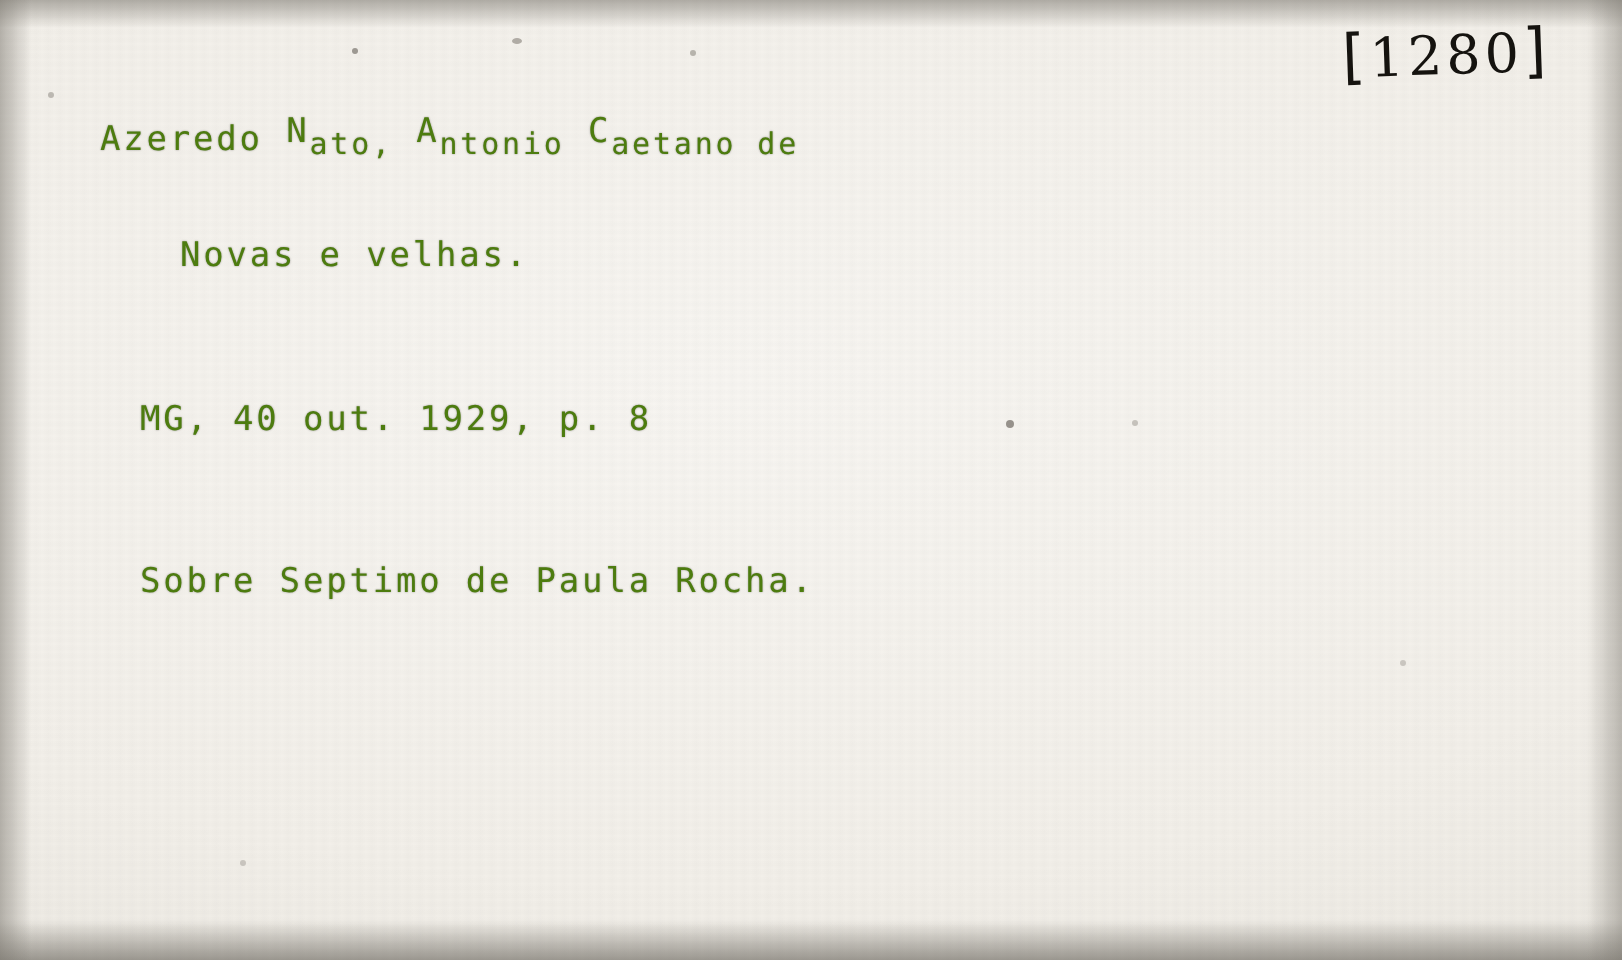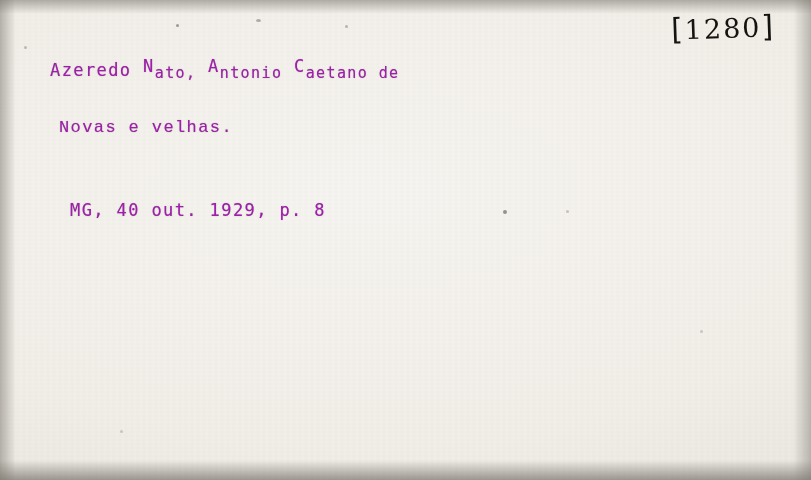--- a/index.html
+++ b/index.html
@@ -49,29 +49,29 @@
     background: linear-gradient(270deg, rgba(120,116,108,0.45), rgba(120,116,108,0));
   }
 
   
   #typescript {
     position: absolute;
     left: 0; top: 0; right: 0; bottom: 0;
   }
   .line {
     position: absolute;
-    color: #a21caf;
+    color: #4d7c0f;
     font-family: "DejaVu Sans Mono", monospace;
     font-size: 17px;
     letter-spacing: 1.4px;
     white-space: pre;
     text-shadow: 0 0 1px rgba(40,38,35,0.45);
   }
   .line.l1 { left: 50px;  top: 60px; }
-  .line.l2 { left: 59px;  top: 118px; font-family: Liberation Mono, monospace; }
+  .line.l2 { left: 90px;  top: 118px; }
   .line.l3 { left: 70px;  top: 200px; }
   .line.l4 { left: 70px;  top: 281px; }
 
   
   .raised {
     display: inline-block;
     transform: translateY(-4px);
     font-size: 17px;
   }
   .sunk {
@@ -128,20 +128,21 @@
   </div>
 
   <div id="typescript">
 
     <div class="line l1">Azeredo <span class="raised">N</span><span class="sunk">ato,</span> <span class="raised">A</span><span class="sunk">ntonio</span> <span class="raised">C</span><span class="sunk">aetano de</span></div>
 
     <div class="line l2">Novas e velhas.</div>
 
     <div class="line l3">MG, 40 out. 1929, p. 8</div>
 
+    <div class="line l4">Sobre Septimo de Paula Rocha.</div>
 
   </div>
 
   <div class="speck s1"></div>
   <div class="speck s2"></div>
   <div class="speck s3"></div>
   <div class="speck s4"></div>
   <div class="speck s5"></div>
   <div class="speck s6"></div>
   <div class="speck s7"></div>

